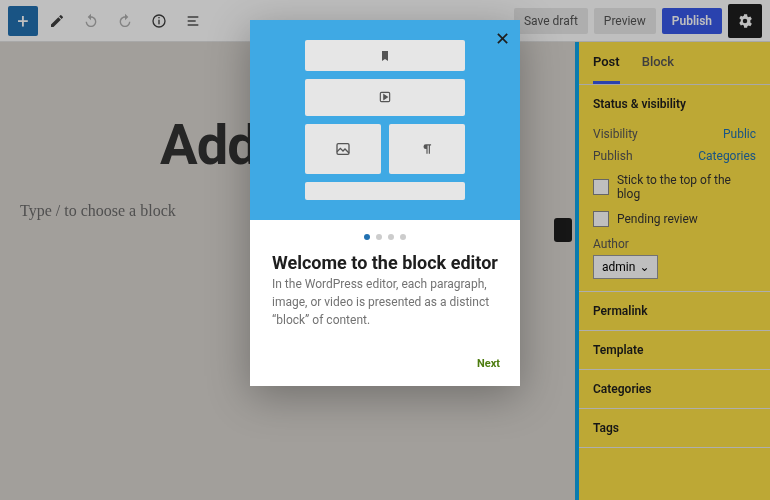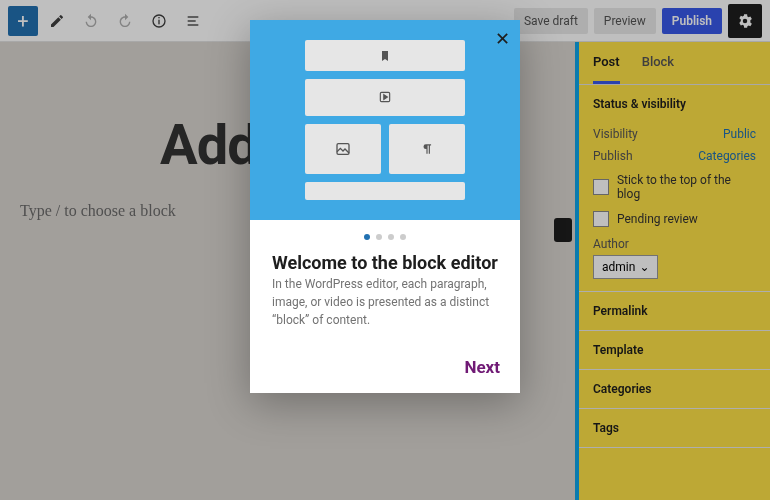--- a/index.html
+++ b/index.html
@@ -42,21 +42,21 @@
 .block-row{display:flex;gap:8px}
 .block.b3{width:76px;height:50px}
 .block.b4{width:160px;height:20px}
 .dots{display:flex;justify-content:center;gap:6px;padding:14px 0 6px}
 .dot{width:6px;height:6px;border-radius:50%;background:#ccc}
 .dot.active{background:#2271b1}
 .modal-body{padding:6px 22px 18px}
 .modal-title{font-size:18px;font-weight:700;color:#1e1e1e;line-height:1.25;margin-bottom:0}
 .modal-text{font-size:12px;color:#737373;line-height:1.5}
 .modal-footer{display:flex;justify-content:flex-end;padding:10px 20px 16px}
-.next-btn{color:#701a75;font-weight:700;font-size:17px;cursor:pointer}
+.next-btn{color:#4d7c0f;font-weight:700;font-size:11px;cursor:pointer}
 .mini-icon{color:#555}
 .black-tab{position:absolute;top:176px;left:554px;width:18px;height:24px;background:#1e1e1e;border-radius:3px}
 svg{display:block}
 </style>
 </head>
 <body>
 
 <div class="topbar">
   <div class="top-left">
     <div class="icon-btn add-btn">+</div>

